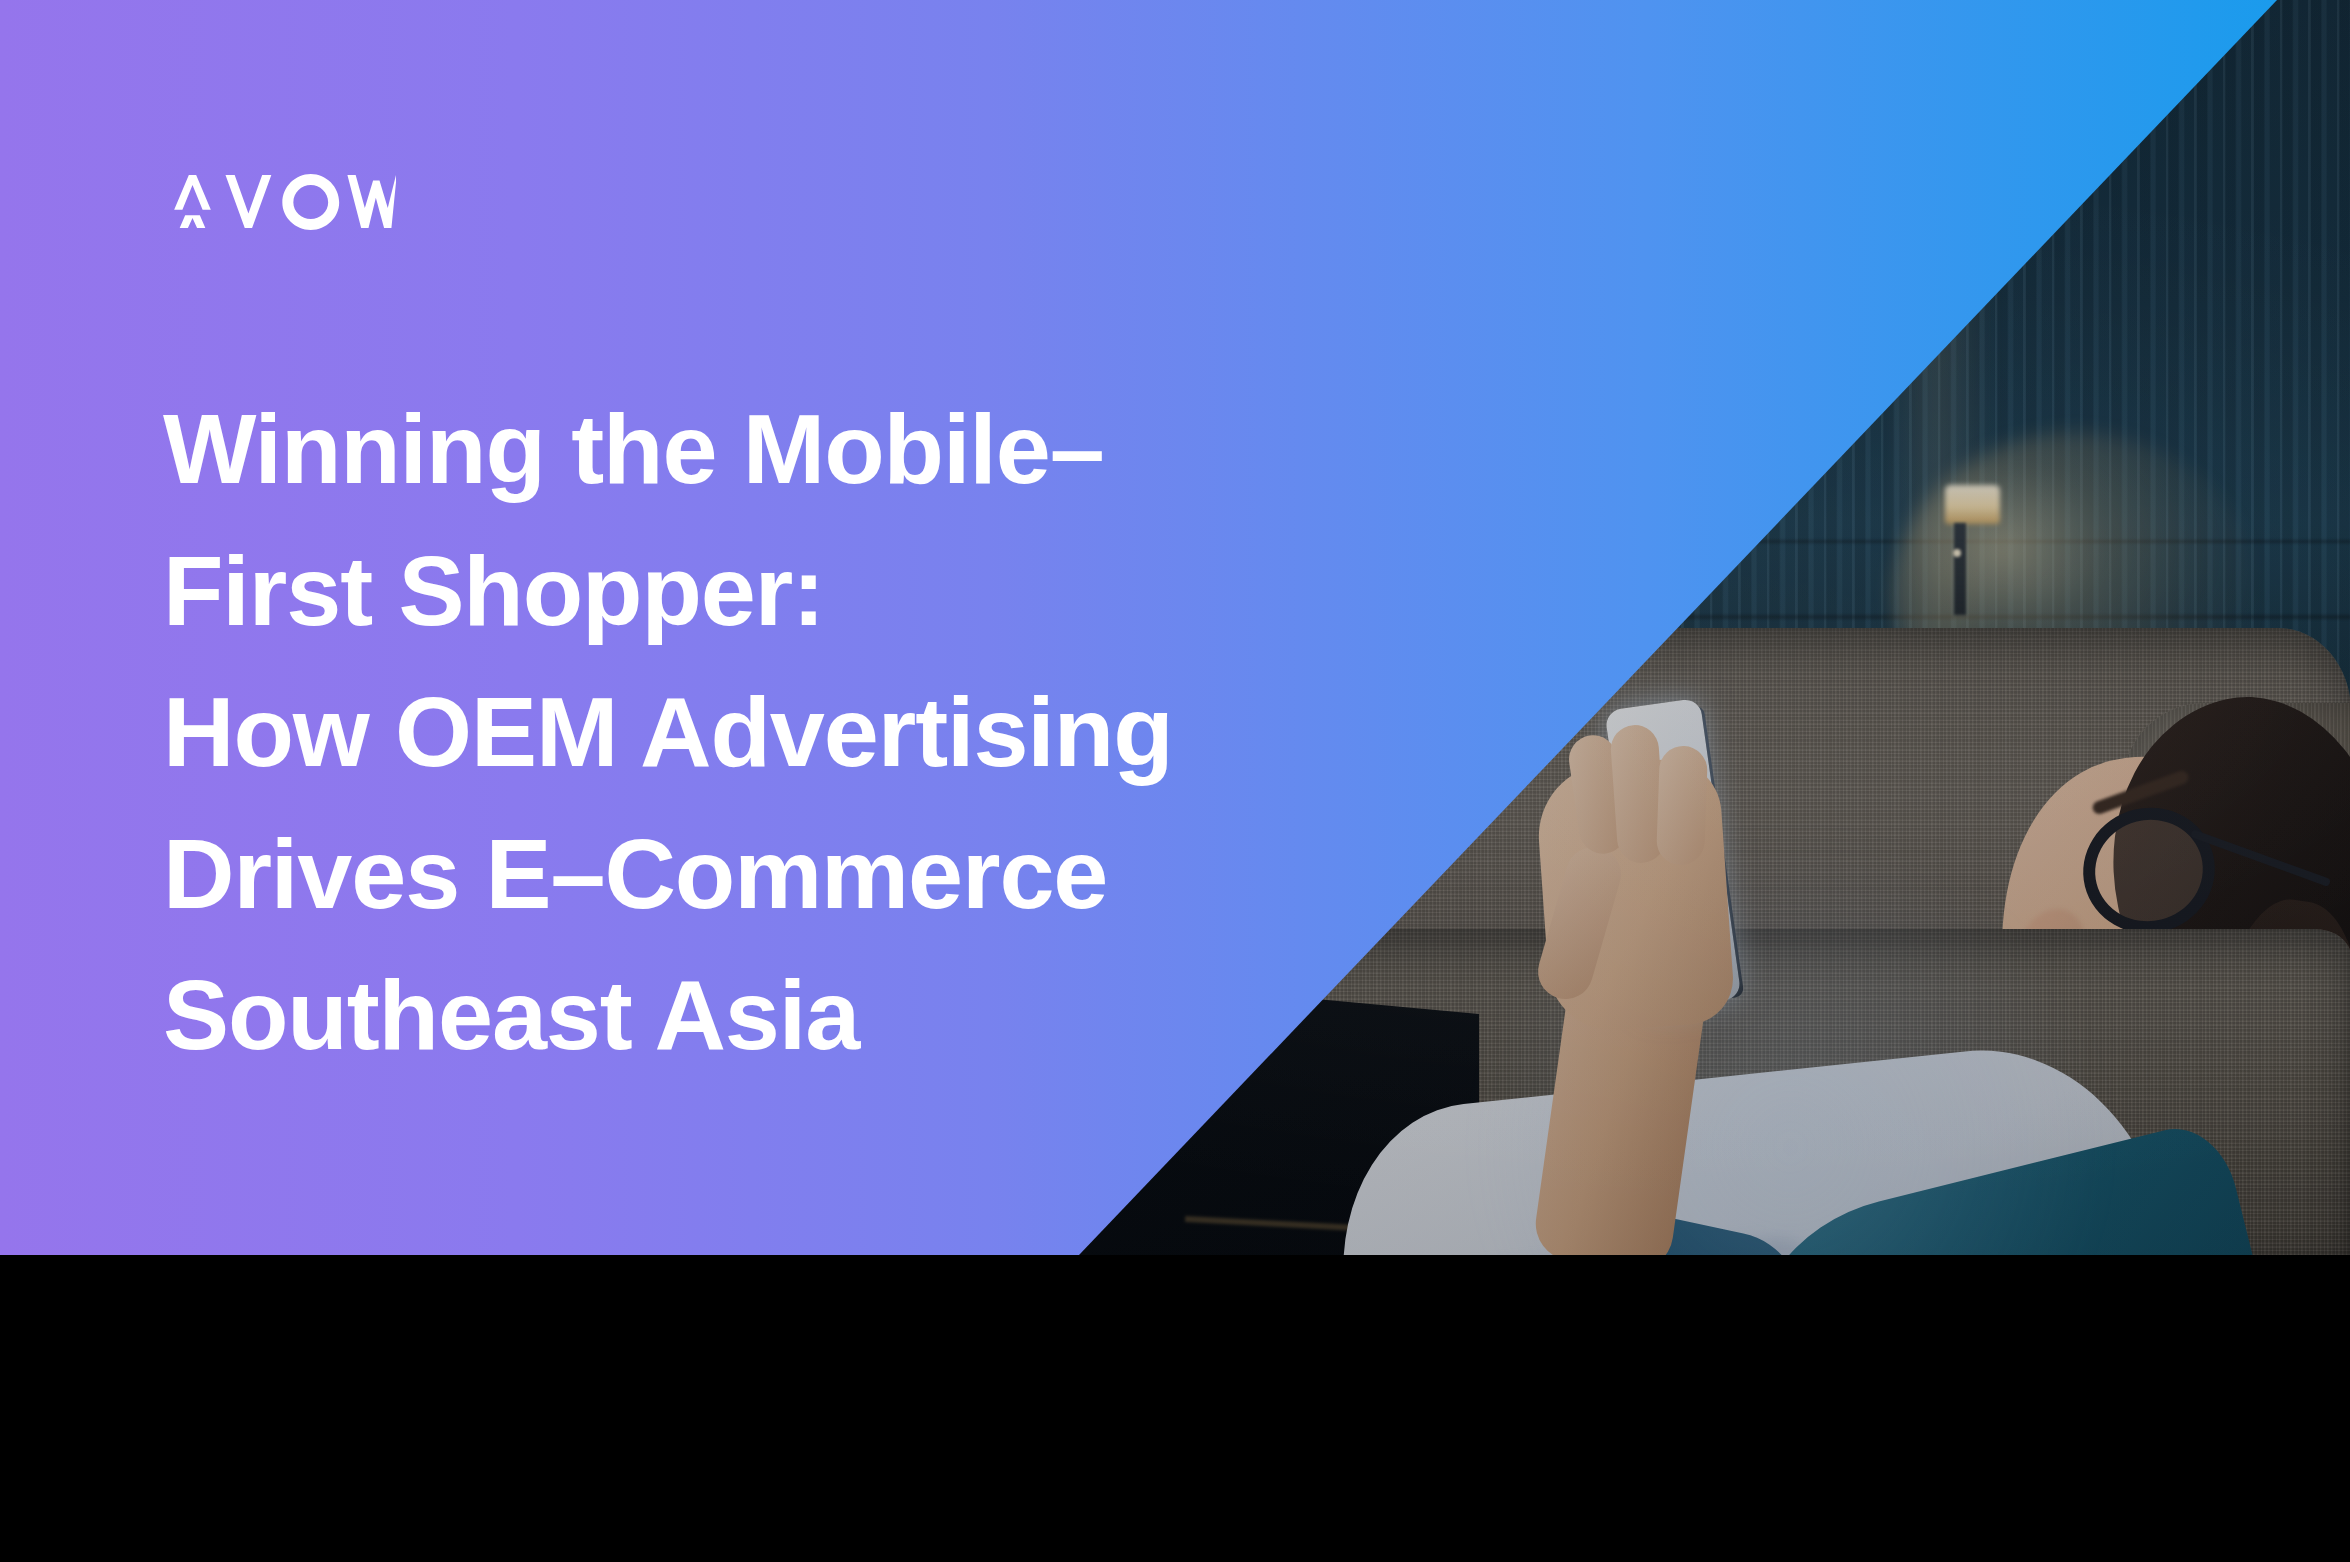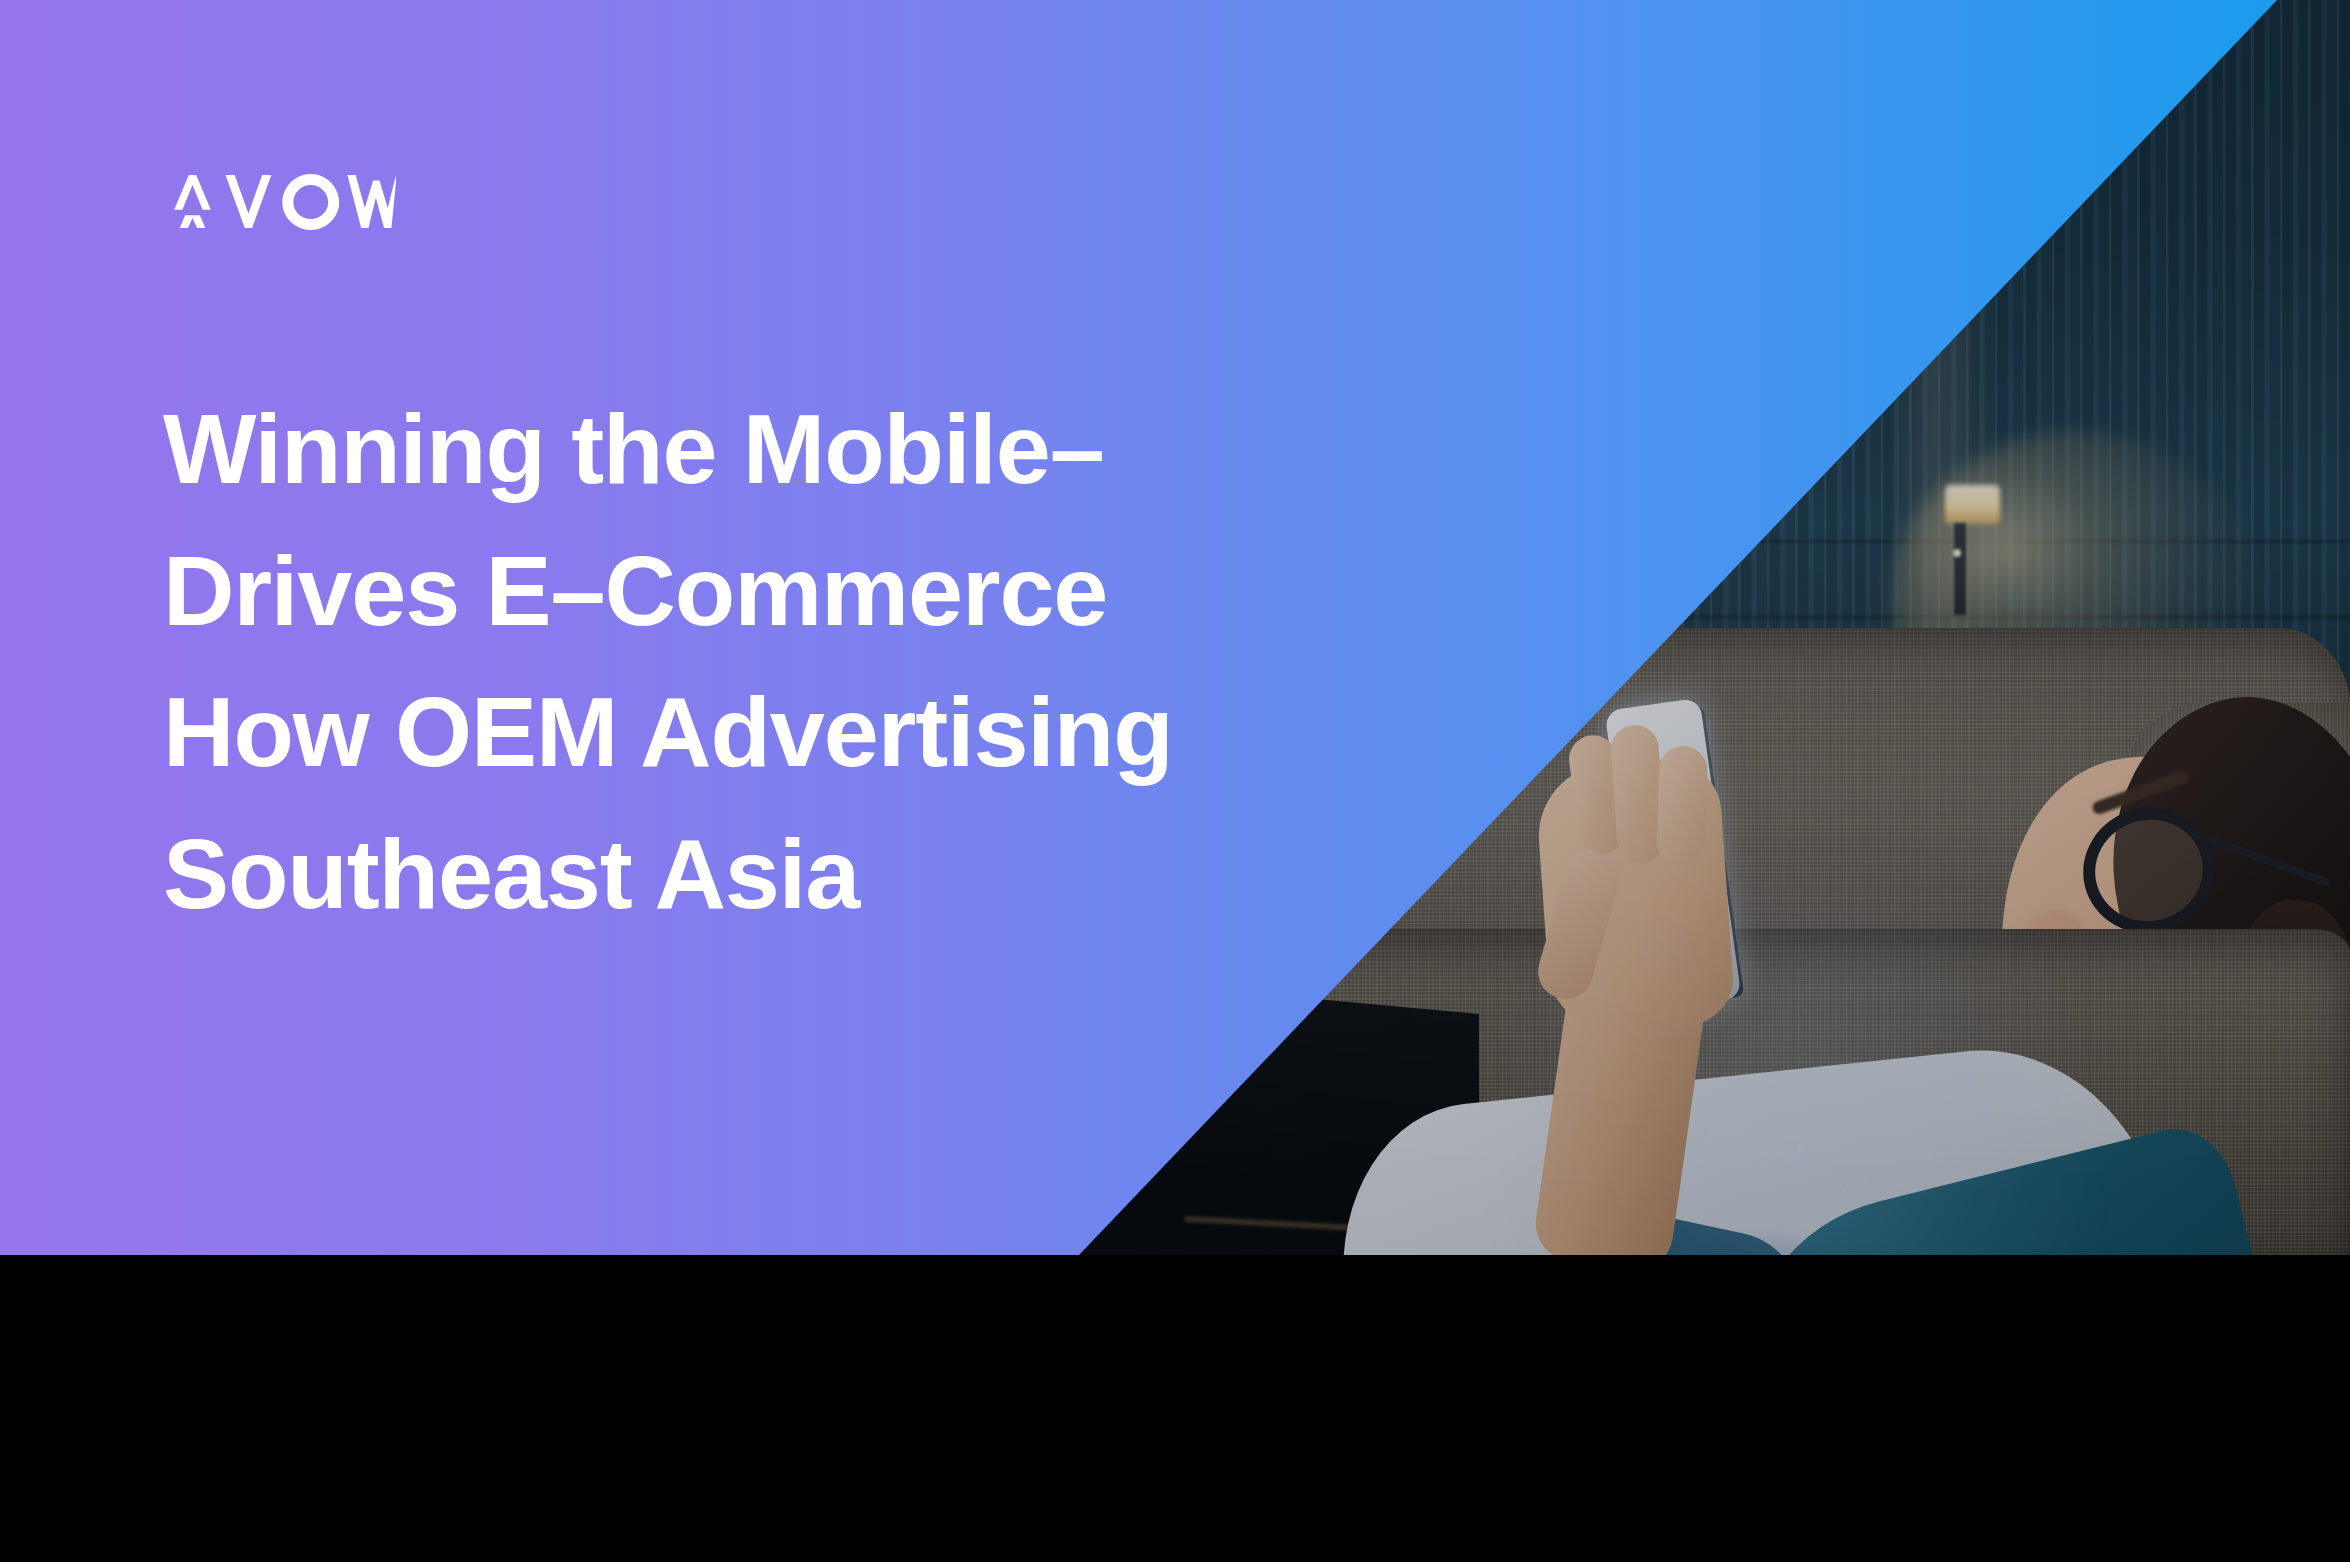--- a/index.html
+++ b/index.html
@@ -472,19 +472,20 @@
 
       <path fill="#ffffff" fill-rule="evenodd" d="M159 1 C176 1 190 15 190 32 C190 48 176 62 159 62 C142 62 128 48 128 32 C128 15 142 1 159 1 Z
                M159 13 C149 13 140 21 140 32 C140 42 149 50 159 50 C169 50 178 42 178 32 C178 21 169 13 159 13 Z"></path>
 
       <path fill="#ffffff" d="M199 2 L208 2 L218 38 L227 8 L234 8 L243 38 L252 2 L252 10 L247 60 L239 60 L230 27 L222 60 L214 60 Z"></path>
     </svg>
   </div>
 
   <h1 class="headline">
     <span class="line">Winning the Mobile–</span>
+    <span class="line">First Shopper:</span>
+    <span class="line">How OEM Advertising</span>
     <span class="line">Drives E–Commerce</span>
-    <span class="line">How OEM Advertising</span>
     <span class="line">Southeast Asia</span>
   </h1>
 
 </div>
 
 
 </body></html>

